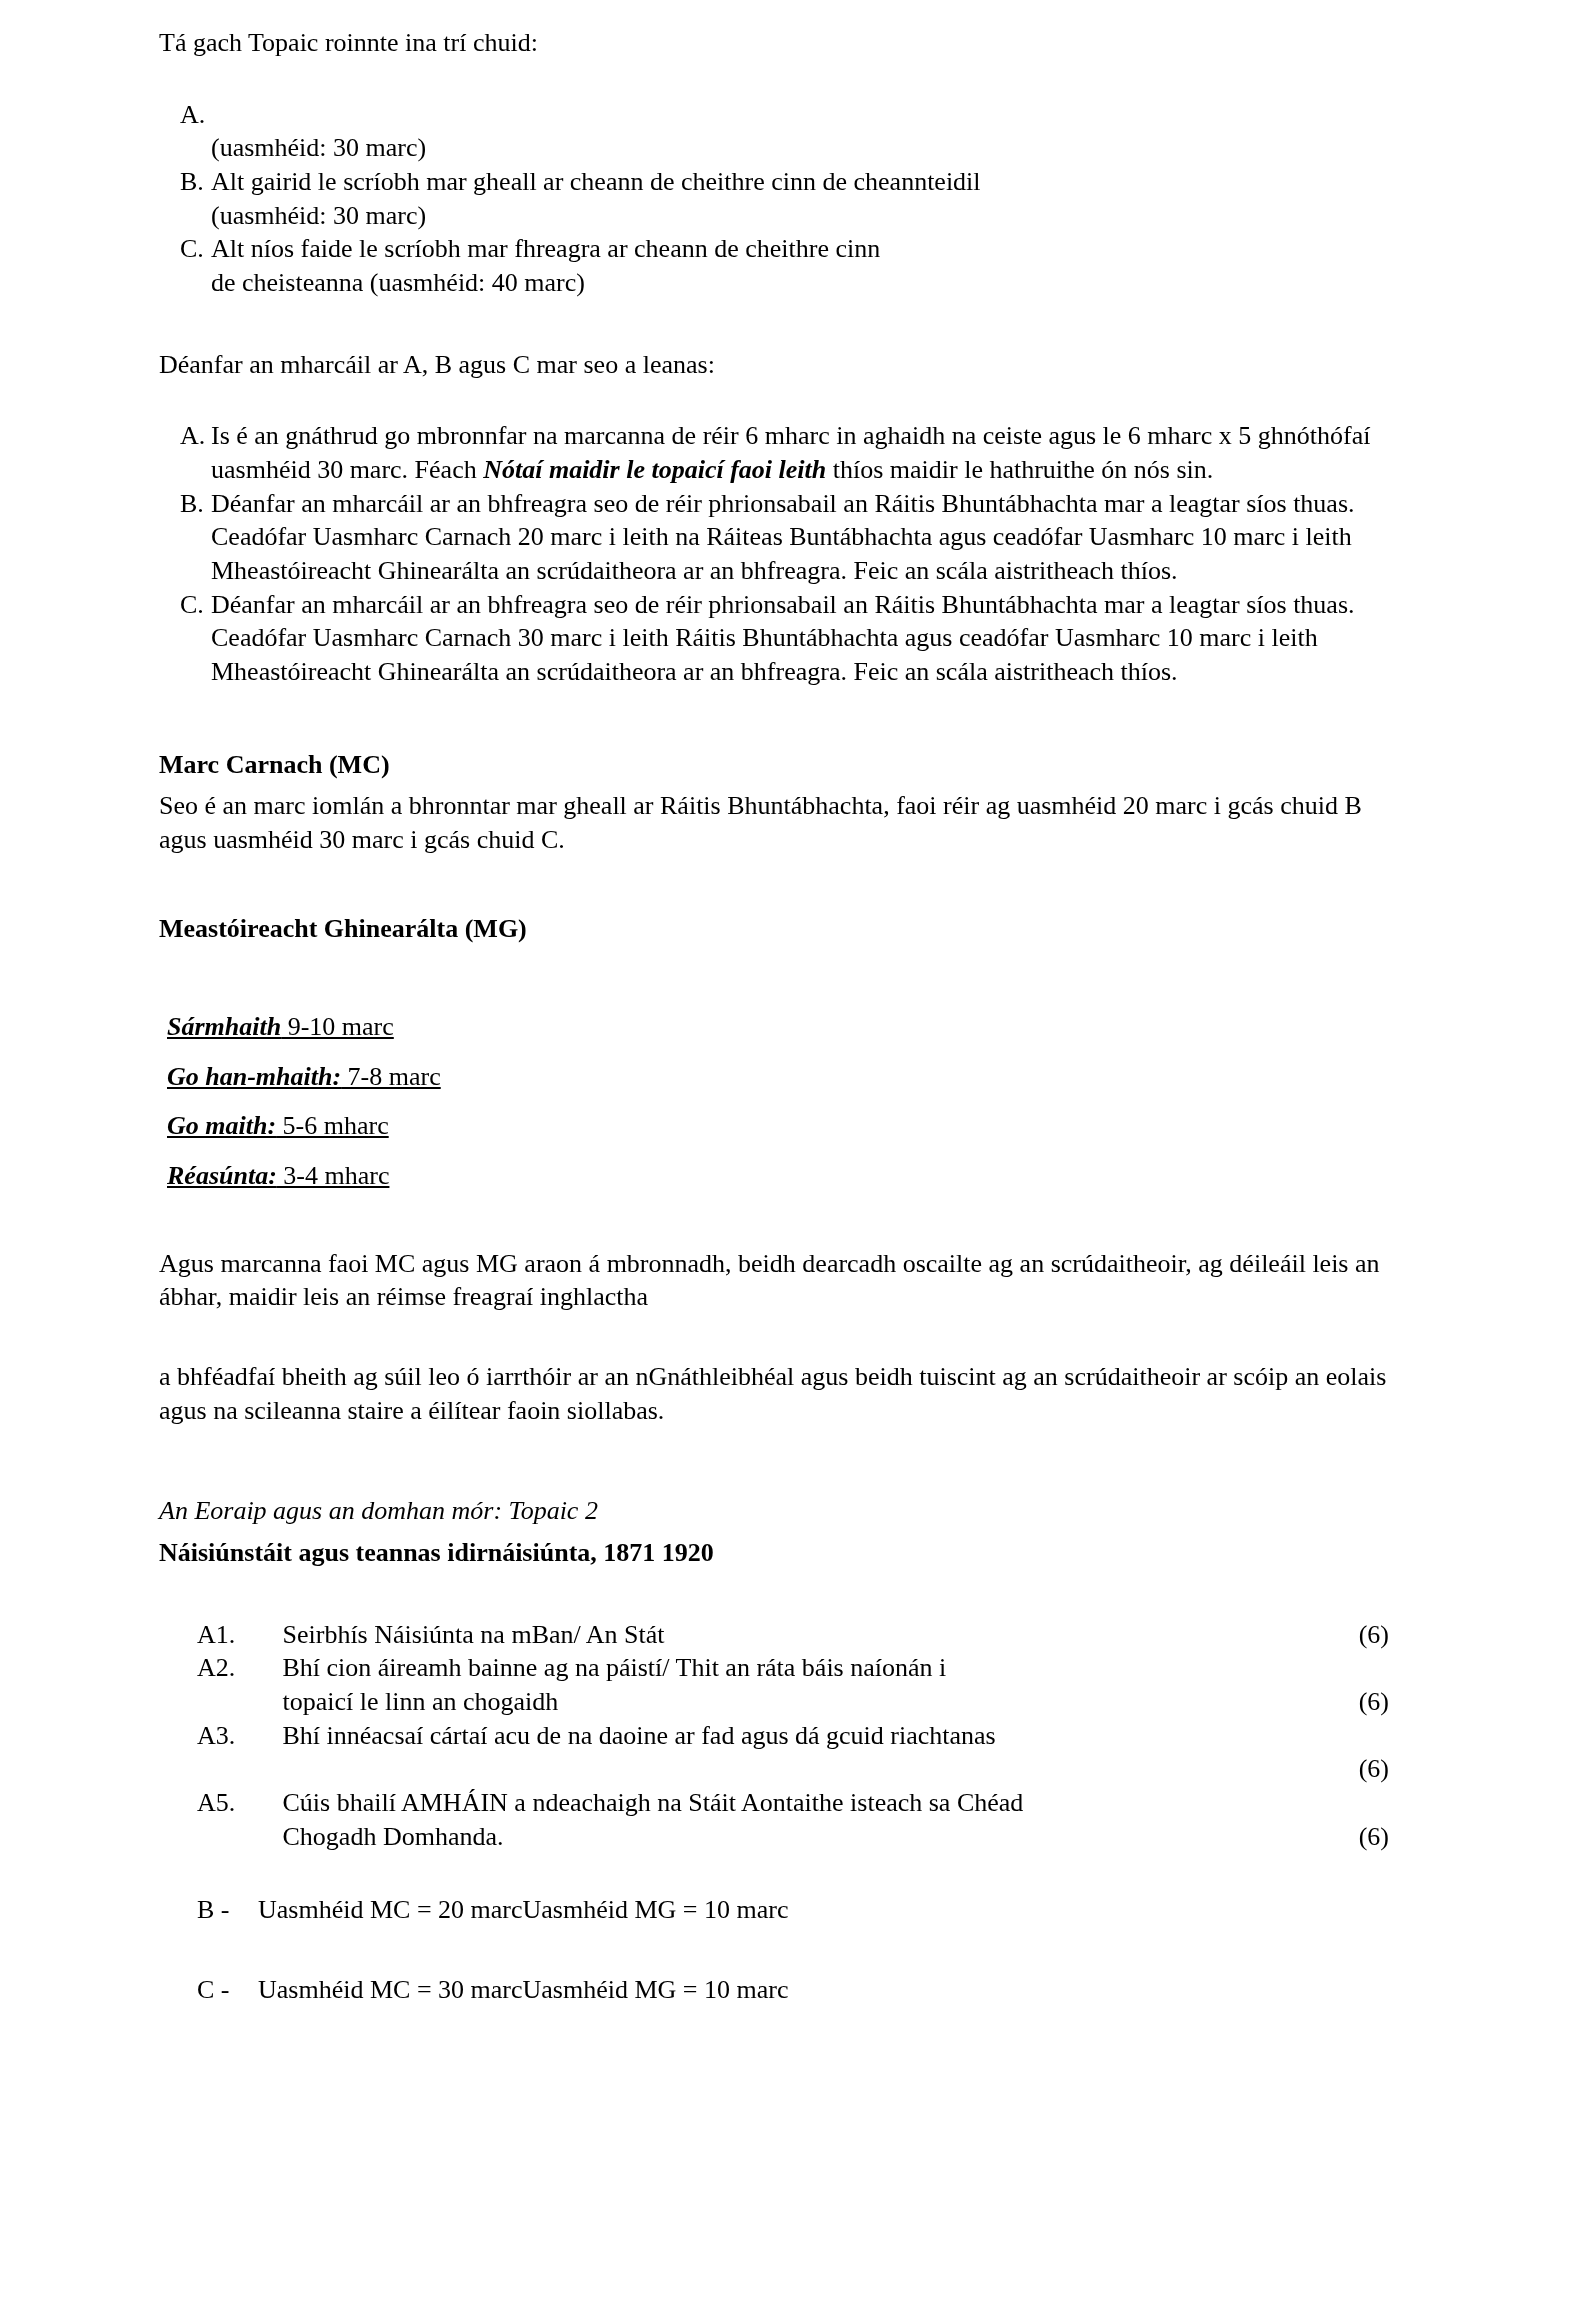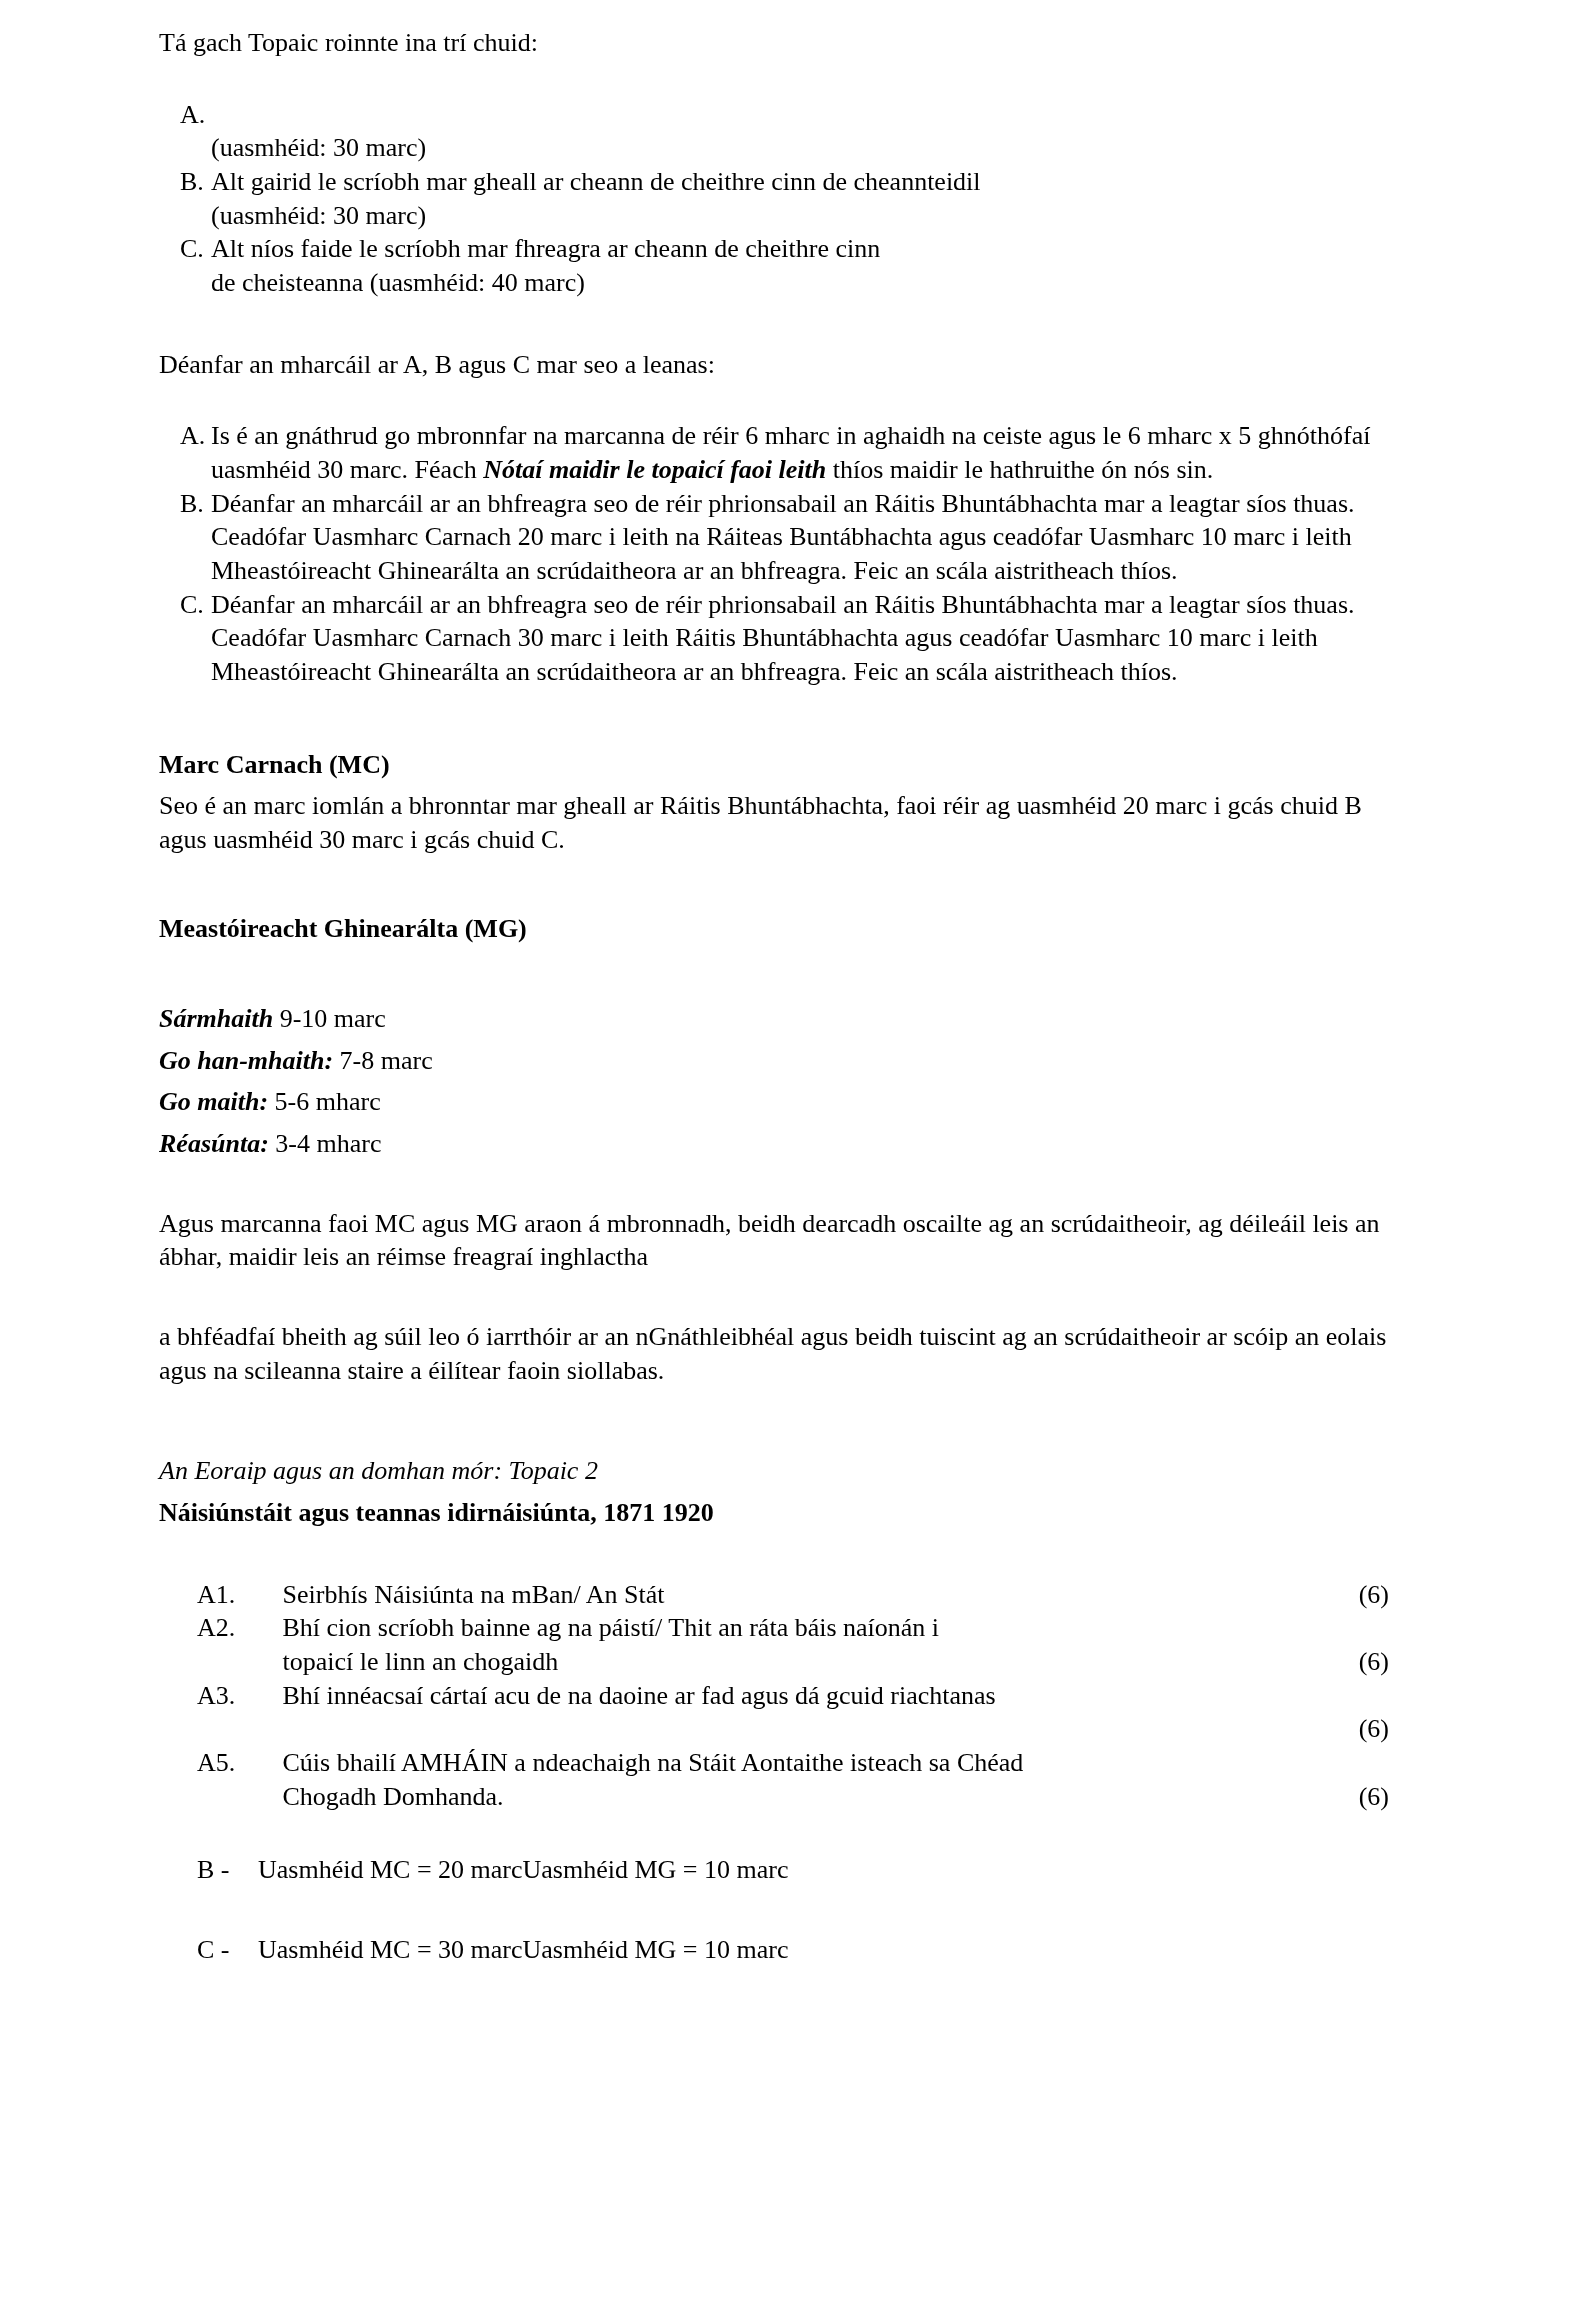--- a/index.html
+++ b/index.html
@@ -63,21 +63,21 @@
   .heading {
     font-weight: bold;
   }
 
   
   .grade-list {
     margin: 0;
     padding: 0;
     list-style: none;
   }
-  .grade-list li { margin: 8px; }
+  .grade-list li { margin: 16px; text-decoration: underline; }
 
   
   .topic-title {
     text-align: left;
     width: 1253px;
   }
   .topic-title .line1 { font-style: italic; }
   .topic-title .line2 { font-weight: bold; }
 
   
@@ -219,21 +219,21 @@
         <td class="qnum">A1.</td>
         <td class="qtext">
           <span>Seirbhís Náisiúnta na mBan/ An Stát</span>
         </td>
         <td class="qmark">(6)</td>
       </tr>
 
       <tr>
         <td class="qnum">A2.</td>
         <td class="qtext">
-          <span>Bhí cion scríobh bainne ag na páistí/ Thit an ráta báis naíonán i</span><br>
+          <span>Bhí cion áireamh bainne ag na páistí/ Thit an ráta báis naíonán i</span><br>
           <span>topaicí le linn an chogaidh</span>
         </td>
         <td class="qmark">(6)</td>
       </tr>
 
       <tr>
         <td class="qnum">A3.</td>
         <td class="qtext">
           <span>Bhí innéacsaí cártaí acu de na daoine ar fad agus dá gcuid riachtanas</span>
         </td>

